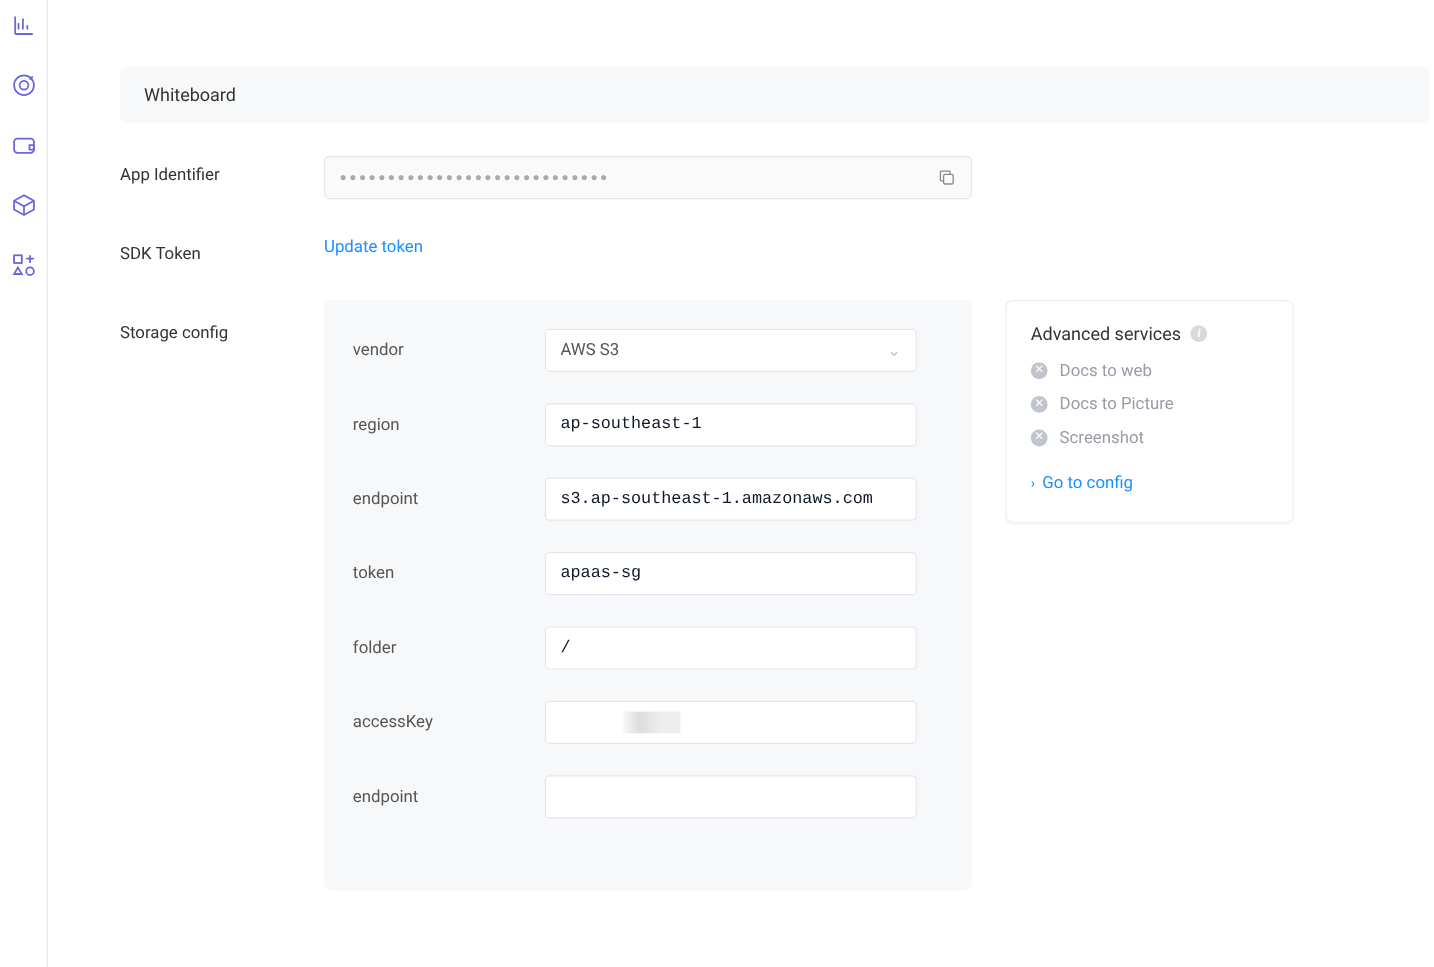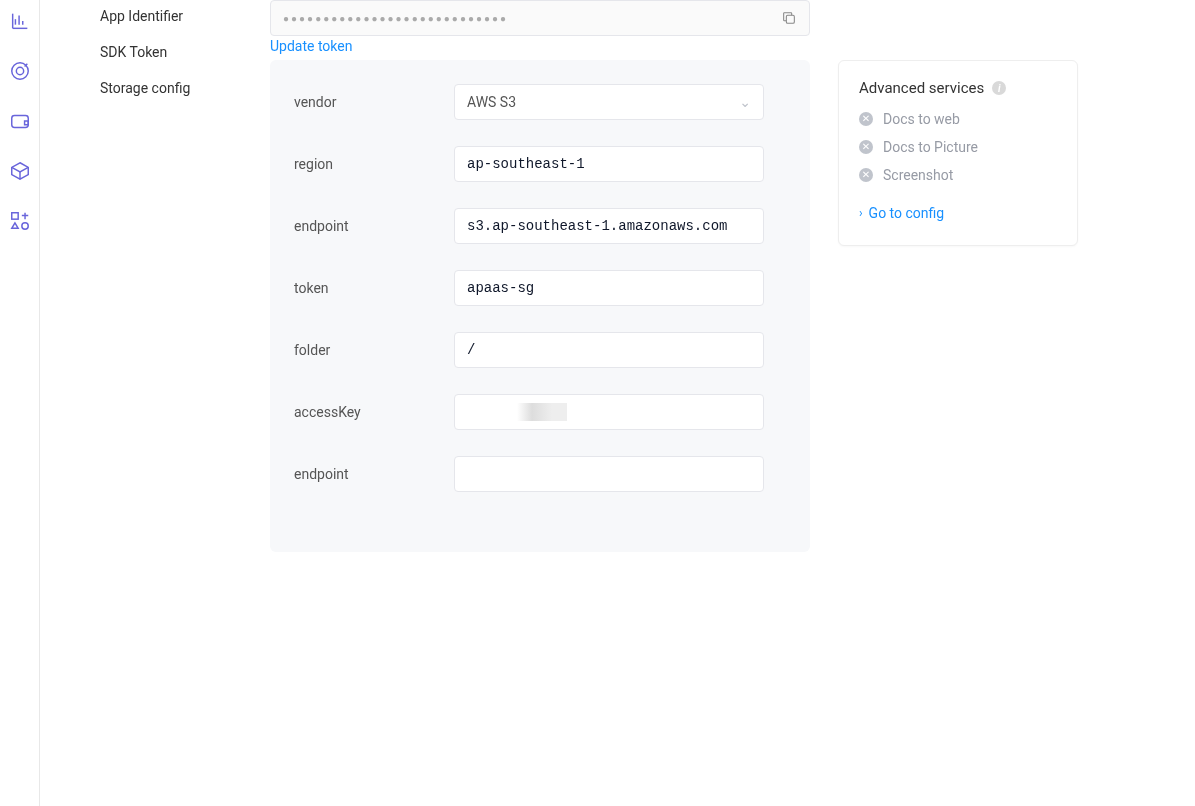--- a/index.html
+++ b/index.html
@@ -58,20 +58,21 @@
       border-radius: 4px;
       padding: 14px 20px;
       margin: 56px 0 28px 0;
       width: calc(100% - 4px);
       font-size: 15px;
       color: #333;
     }
     .form {
       display: flex;
       flex-direction: column;
+      gap: 30px;
       padding-right: 12px;
     }
     .form-row {
       display: flex;
       align-items: flex-start;
     }
     .form-label {
       width: 170px;
       color: #333;
       padding-top: 8px;
@@ -290,20 +291,23 @@
           <rect x="3" y="3" width="7" height="7"></rect>
           <path d="M14 6h7M17.5 3v7"></path>
           <path d="M6.5 14l-3.5 6h7z"></path>
           <circle cx="17.5" cy="17.5" r="3.5"></circle>
         </svg>
     </div>
   </div>
 
   <div class="main">
 
+    <div class="section-header">
+      <span>Whiteboard</span>
+    </div>
 
     <div class="form">
 
       <div class="form-row">
         <div class="form-label">App Identifier</div>
         <div class="form-control-area">
           <div class="readonly-field">
             <span class="dots">●●●●●●●●●●●●●●●●●●●●●●●●●●●●</span>
             <span class="copy-btn">
               <svg viewBox="0 0 24 24">

